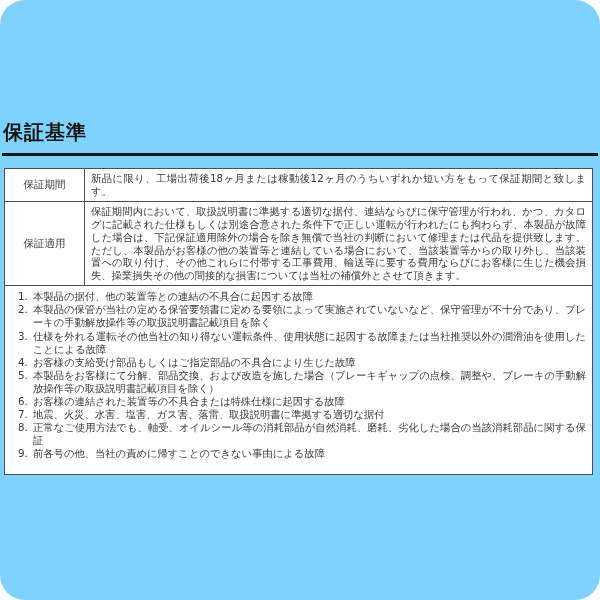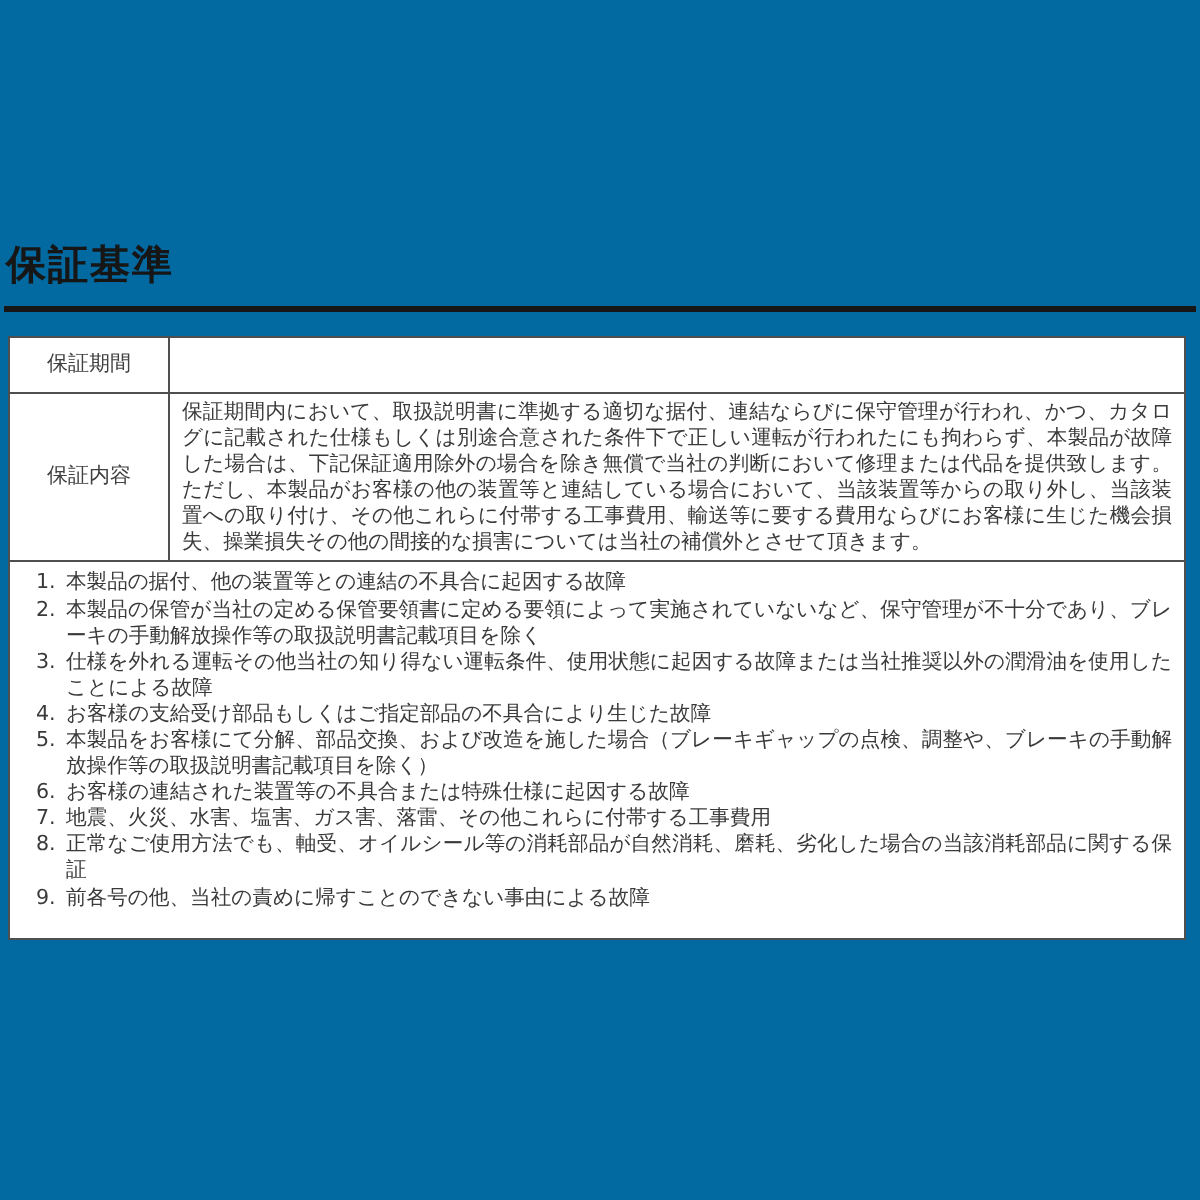--- a/index.html
+++ b/index.html
@@ -3,21 +3,21 @@
 <meta charset="utf-8">
 <style>
   html, body { margin: 0; padding: 0; }
   body {
     width: 600px; height: 600px;
     background: #ffffff;
     font-family: "DejaVu Sans", sans-serif;
     color: #3a3a3a;
     -webkit-font-smoothing: antialiased;
   }
-  .page { position: relative; width: 600px; height: 600px; background: #0369a1; overflow: hidden; }
+  .page { position: relative; width: 600px; height: 600px; background: #7dd3fc; overflow: hidden; border-radius: 25px; }
 
   .doc-title {
     position: absolute; left: 3px; top: 119px;
     font-size: 20px; font-weight: 700; color: #161616;
     letter-spacing: 1px; line-height: 26px;
   }
   .title-rule {
     position: absolute; left: 2px; top: 153px;
     width: 596px; height: 3px; background: #161616;
   }
@@ -72,24 +72,25 @@
 
 <div class="page">
 
   <div class="doc-title">保証基準</div>
   <div class="title-rule"></div>
 
   <div class="warranty-table">
 
     <div class="t-row row-period">
       <div class="cell-label">保証期間</div>
+      <div class="cell-content">新品に限り、工場出荷後18ヶ月または稼動後12ヶ月のうちいずれか短い方をもって保証期間と致します。</div>
     </div>
 
     <div class="t-row row-detail">
-      <div class="cell-label">保証内容</div>
+      <div class="cell-label">保証適用</div>
       <div class="cell-content">保証期間内において、取扱説明書に準拠する適切な据付、連結ならびに保守管理が行われ、かつ、カタログに記載された仕様もしくは別途合意された条件下で正しい運転が行われたにも拘わらず、本製品が故障した場合は、下記保証適用除外の場合を除き無償で当社の判断において修理または代品を提供致します。ただし、本製品がお客様の他の装置等と連結している場合において、当該装置等からの取り外し、当該装置への取り付け、その他これらに付帯する工事費用、輸送等に要する費用ならびにお客様に生じた機会損失、操業損失その他の間接的な損害については当社の補償外とさせて頂きます。</div>
     </div>
 
     <div class="t-row row-exclude">
       <div class="cell-content">
         <div class="excl-item">
           <span class="item-num">1.</span>
           <span class="item-text">本製品の据付、他の装置等との連結の不具合に起因する故障</span>
         </div>
         <div class="excl-item">
@@ -107,21 +108,21 @@
         <div class="excl-item">
           <span class="item-num">5.</span>
           <span class="item-text">本製品をお客様にて分解、部品交換、および改造を施した場合（ブレーキギャップの点検、調整や、ブレーキの手動解放操作等の取扱説明書記載項目を除く）</span>
         </div>
         <div class="excl-item">
           <span class="item-num">6.</span>
           <span class="item-text">お客様の連結された装置等の不具合または特殊仕様に起因する故障</span>
         </div>
         <div class="excl-item">
           <span class="item-num">7.</span>
-          <span class="item-text">地震、火災、水害、塩害、ガス害、落雷、その他これらに付帯する工事費用</span>
+          <span class="item-text">地震、火災、水害、塩害、ガス害、落雷、取扱説明書に準拠する適切な据付</span>
         </div>
         <div class="excl-item">
           <span class="item-num">8.</span>
           <span class="item-text">正常なご使用方法でも、軸受、オイルシール等の消耗部品が自然消耗、磨耗、劣化した場合の当該消耗部品に関する保証</span>
         </div>
         <div class="excl-item">
           <span class="item-num">9.</span>
           <span class="item-text">前各号の他、当社の責めに帰すことのできない事由による故障</span>
         </div>
       </div>

